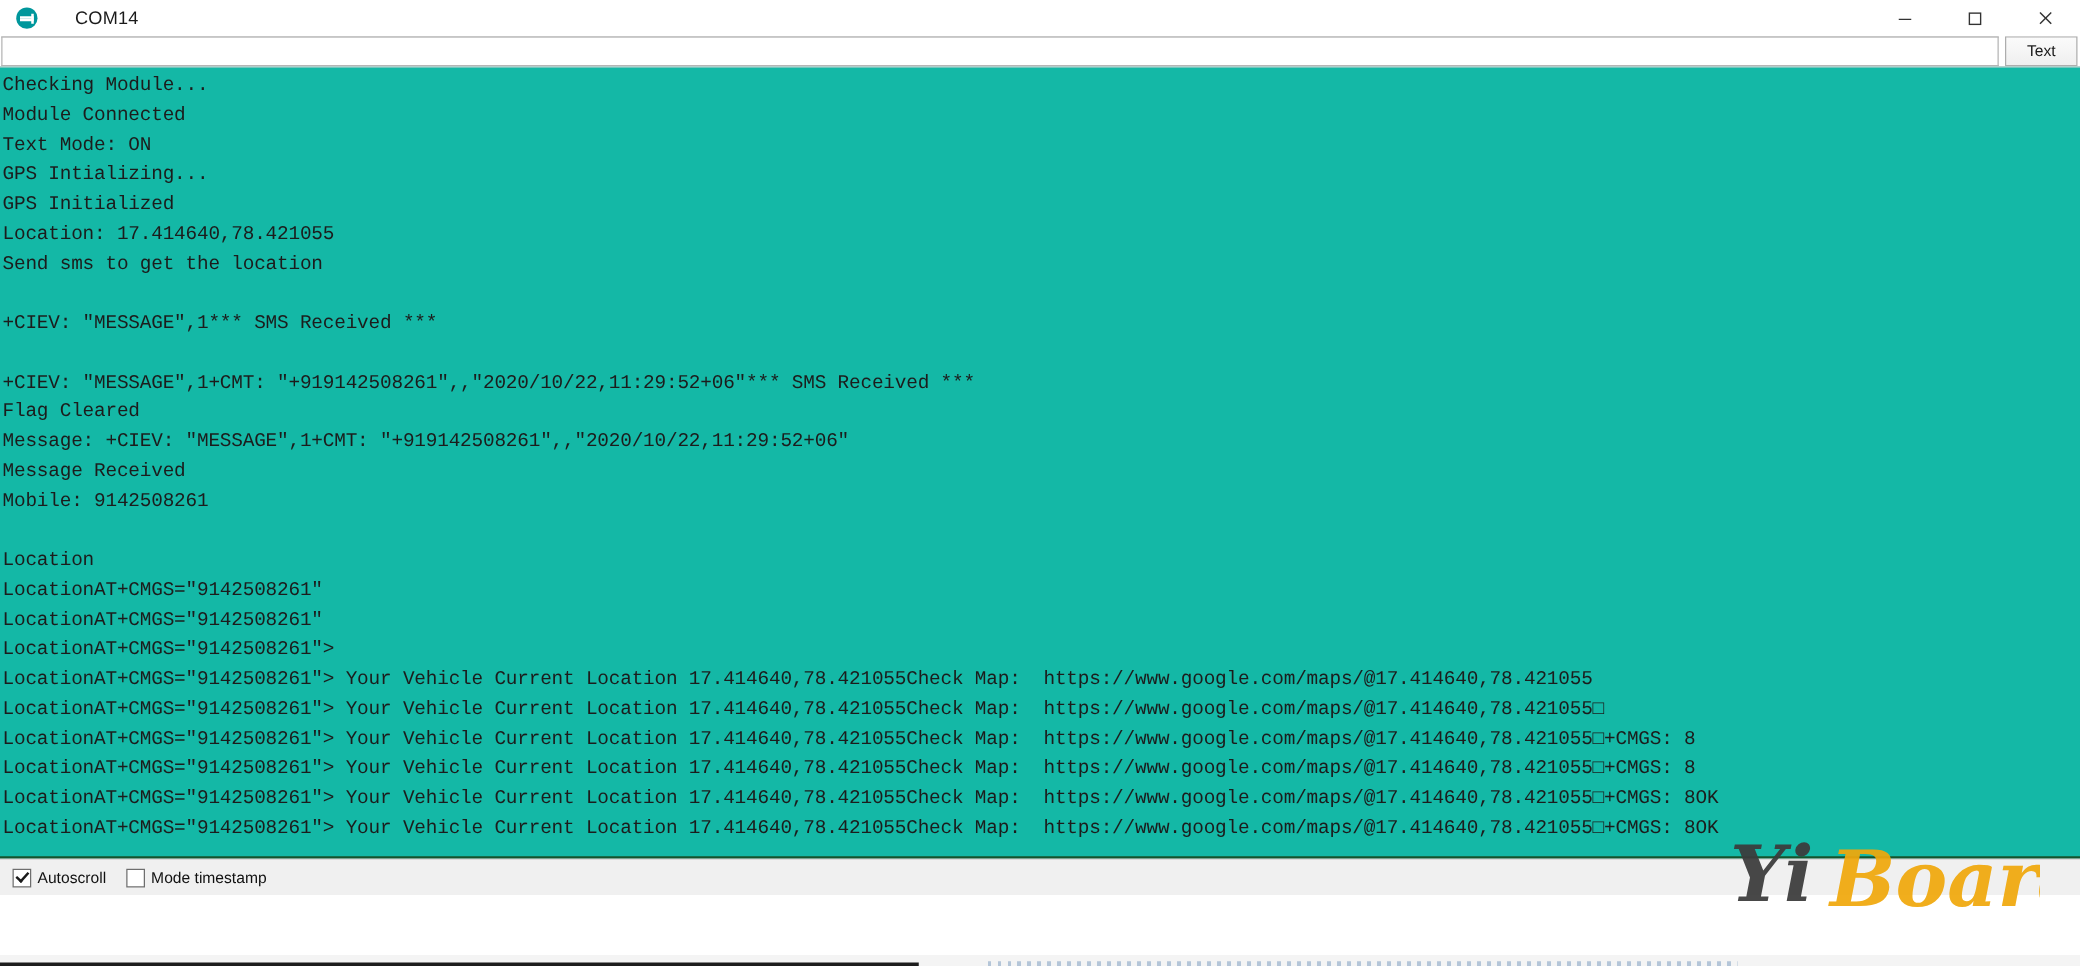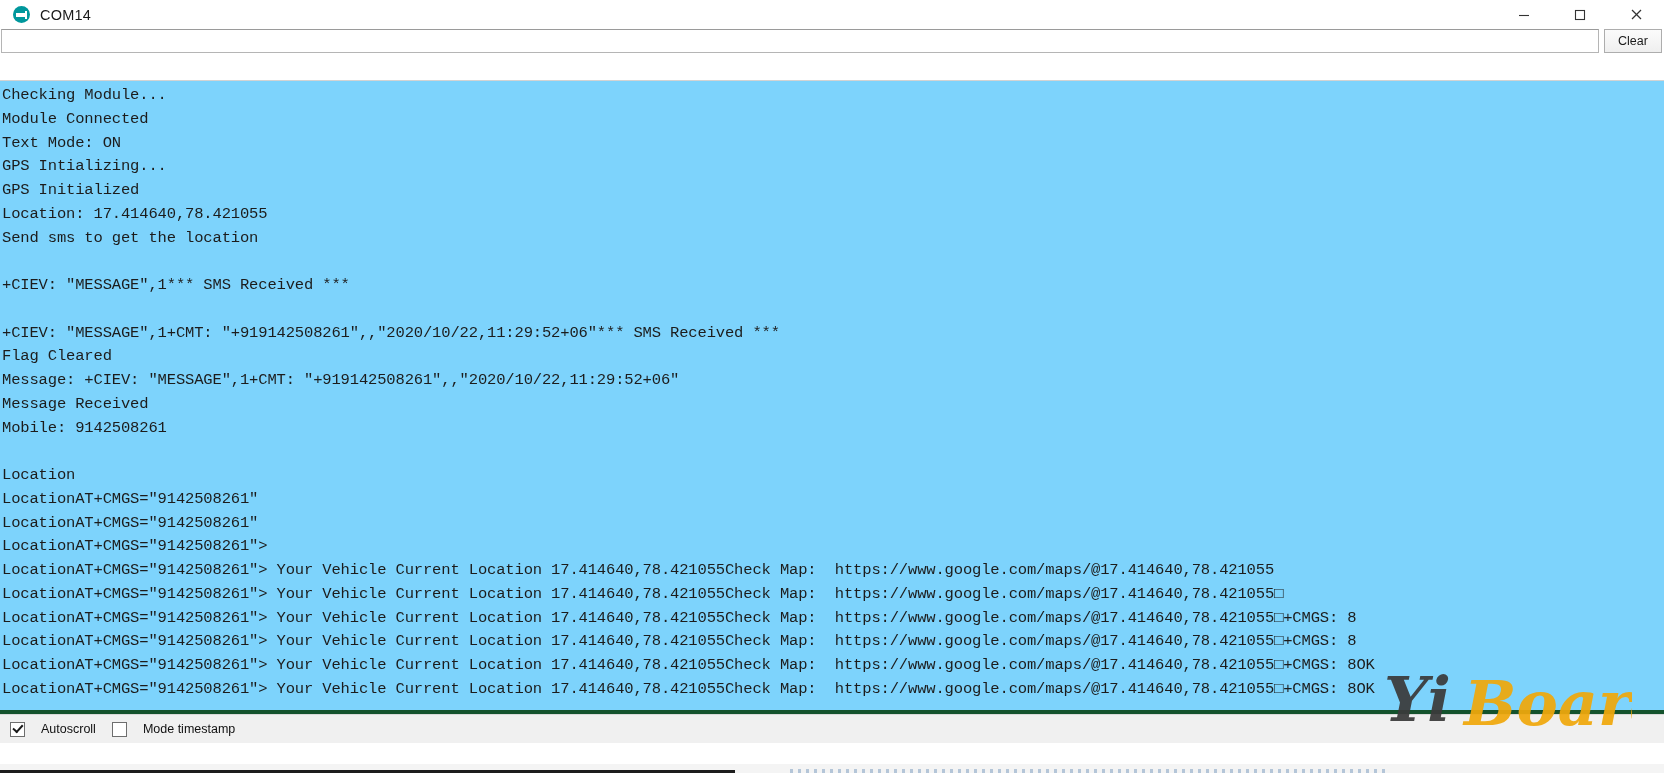--- a/index.html
+++ b/index.html
@@ -15,20 +15,21 @@
     position: relative;
   }
 
   
   .titlebar {
     height: 29px;
     background: #ffffff;
     display: flex;
     align-items: center;
     position: relative;
+    gap: 20px;
   }
   .app-icon {
     width: 17px;
     height: 17px;
     border-radius: 50%;
     background: #00979c;
     margin-left: 13px;
     position: relative;
     flex: none;
   }
@@ -108,25 +109,24 @@
     cursor: pointer;
     box-sizing: border-box;
     padding: 0;
   }
 
   
   .console-wrap {
     position: relative;
     height: 634px;
     border-top: 1px solid #d3d3d3;
-    border-bottom: 4px solid #14532d;
-    background: #7dd3fc;
+    border-bottom: 2px solid #14532d;
+    background: #14b8a6;
     overflow: hidden;
     box-sizing: border-box;
-    margin-top: 27px;
   }
   .console {
     font-family: "Liberation Mono", "DejaVu Sans Mono", monospace;
     font-size: 15.5px;
     line-height: 23.75px;
     color: #1c1c1c;
     white-space: pre;
     padding: 3px 0 0 2px;
     letter-spacing: -0.15px;
   }
@@ -141,21 +141,20 @@
     background: #f0f0f0;
     border-top: 1px solid #d9d9d9;
     box-sizing: border-box;
     position: relative;
   }
   .chk-group {
     display: flex;
     align-items: center;
     margin-left: 10px;
     cursor: pointer;
-    gap: 11px;
   }
   .chk-group + .chk-group { margin-left: 16px; }
   .chk-box {
     width: 13px;
     height: 13px;
     border: 1px solid #6e6e6e;
     background: #ffffff;
     display: inline-flex;
     align-items: center;
     justify-content: center;
@@ -282,21 +281,21 @@
       <svg width="15" height="15" viewBox="0 0 15 15">
         <line x1="3" y1="3" x2="12" y2="12" stroke="#333" stroke-width="1.2"></line>
         <line x1="12" y1="3" x2="3" y2="12" stroke="#333" stroke-width="1.2"></line>
       </svg>
     </div>
   </div>
 </div>
 
 <div class="sendrow">
   <input class="send-input" type="text" placeholder="" style="">
-  <button class="send-btn">Clear</button>
+  <button class="send-btn">Text</button>
 </div>
 
 <div class="console-wrap">
   <div class="console" id="console-body"><div class="ln">Checking Module...</div><div class="ln">Module Connected</div><div class="ln">Text Mode: ON</div><div class="ln">GPS Intializing...</div><div class="ln">GPS Initialized</div><div class="ln">Location: 17.414640,78.421055</div><div class="ln">Send sms to get the location</div><div class="ln blank">&nbsp;</div><div class="ln">+CIEV: "MESSAGE",1*** SMS Received ***</div><div class="ln blank">&nbsp;</div><div class="ln">+CIEV: "MESSAGE",1+CMT: "+919142508261",,"2020/10/22,11:29:52+06"*** SMS Received ***</div><div class="ln">Flag Cleared</div><div class="ln">Message: +CIEV: "MESSAGE",1+CMT: "+919142508261",,"2020/10/22,11:29:52+06"</div><div class="ln">Message Received</div><div class="ln">Mobile: 9142508261</div><div class="ln blank">&nbsp;</div><div class="ln">Location</div><div class="ln">LocationAT+CMGS="9142508261"</div><div class="ln">LocationAT+CMGS="9142508261"</div><div class="ln">LocationAT+CMGS="9142508261"&gt;</div><div class="ln">LocationAT+CMGS="9142508261"&gt; Your Vehicle Current Location 17.414640,78.421055Check Map:  https://www.google.com/maps/@17.414640,78.421055</div><div class="ln">LocationAT+CMGS="9142508261"&gt; Your Vehicle Current Location 17.414640,78.421055Check Map:  https://www.google.com/maps/@17.414640,78.421055□</div><div class="ln">LocationAT+CMGS="9142508261"&gt; Your Vehicle Current Location 17.414640,78.421055Check Map:  https://www.google.com/maps/@17.414640,78.421055□+CMGS: 8</div><div class="ln">LocationAT+CMGS="9142508261"&gt; Your Vehicle Current Location 17.414640,78.421055Check Map:  https://www.google.com/maps/@17.414640,78.421055□+CMGS: 8</div><div class="ln">LocationAT+CMGS="9142508261"&gt; Your Vehicle Current Location 17.414640,78.421055Check Map:  https://www.google.com/maps/@17.414640,78.421055□+CMGS: 8OK</div><div class="ln">LocationAT+CMGS="9142508261"&gt; Your Vehicle Current Location 17.414640,78.421055Check Map:  https://www.google.com/maps/@17.414640,78.421055□+CMGS: 8OK</div></div>
 </div>
 
 <div class="statusbar">
 
   <div class="chk-group">
     <span class="chk-box checked"></span>

